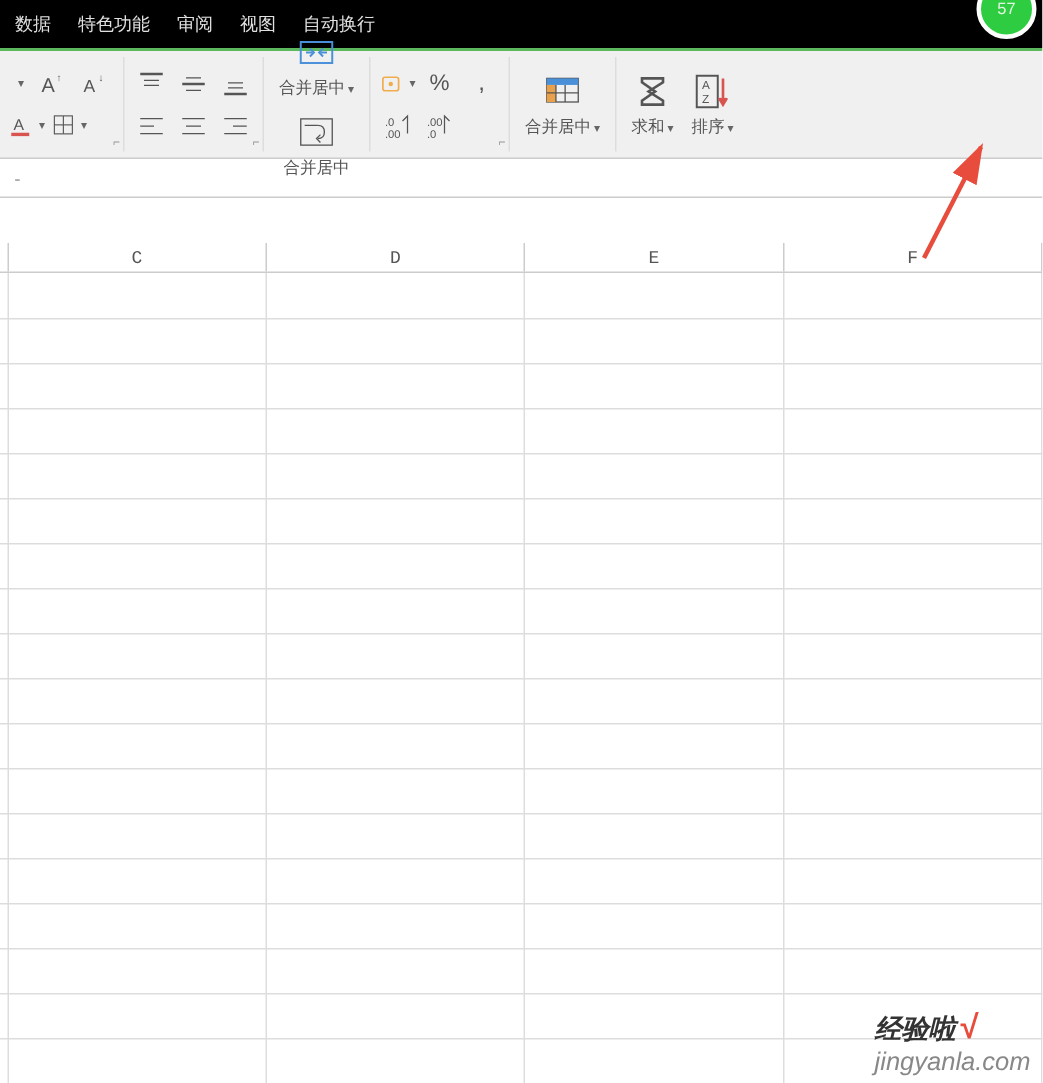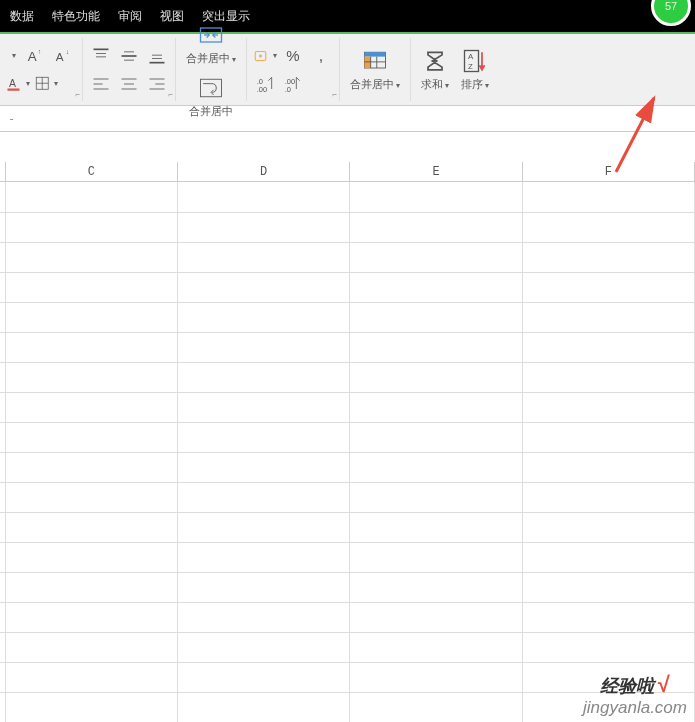--- a/index.html
+++ b/index.html
@@ -33,37 +33,37 @@
     .grid-row { display: flex; height: 30px; }
     .grid-cell { border-right: 1px solid #ddd; border-bottom: 1px solid #ddd; height: 31px; cursor: cell; }
     .grid-cell.first { width: 6px; }
     .grid-cell.c { width: 185px; }
     .grid-cell.d { width: 185px; }
     .grid-cell.e { width: 185px; }
     .grid-cell.f { width: 185px; }
     
     .red-arrow { position: absolute; pointer-events: none; }
     
-    .watermark { position: absolute; right: 8px; bottom: 4px; text-align: center; }
+    .watermark { position: absolute; right: 8px; bottom: 4px; text-align: left; }
     .watermark-main { font-size: 18px; font-weight: bold; color: #333; font-style: italic; }
     .watermark-check { color: #e74c3c; font-size: 22px; font-weight: bold; }
     .watermark-sub { font-size: 17px; color: #888; font-style: italic; }
     
     svg.icon { width: 20px; height: 20px; }
     svg.icon-big { width: 28px; height: 28px; }
   </style>
 </head>
 <body>
 
 <div class="menubar">
   <span class="menubar-item">数据</span>
   <span class="menubar-item">特色功能</span>
   <span class="menubar-item">审阅</span>
   <span class="menubar-item">视图</span>
-  <span class="menubar-item">突出显示</span>
+  <span class="menubar-item">自动换行</span>
   <div class="badge-circle">57</div>
 </div>
 
 <div class="ribbon">
 
   <div class="ribbon-group">
     <div class="ribbon-row">
       <div class="ribbon-btn dropdown-arrow" style="width:14px;"></div>
       <div class="ribbon-btn">
         <svg class="icon" viewBox="0 0 24 24">

